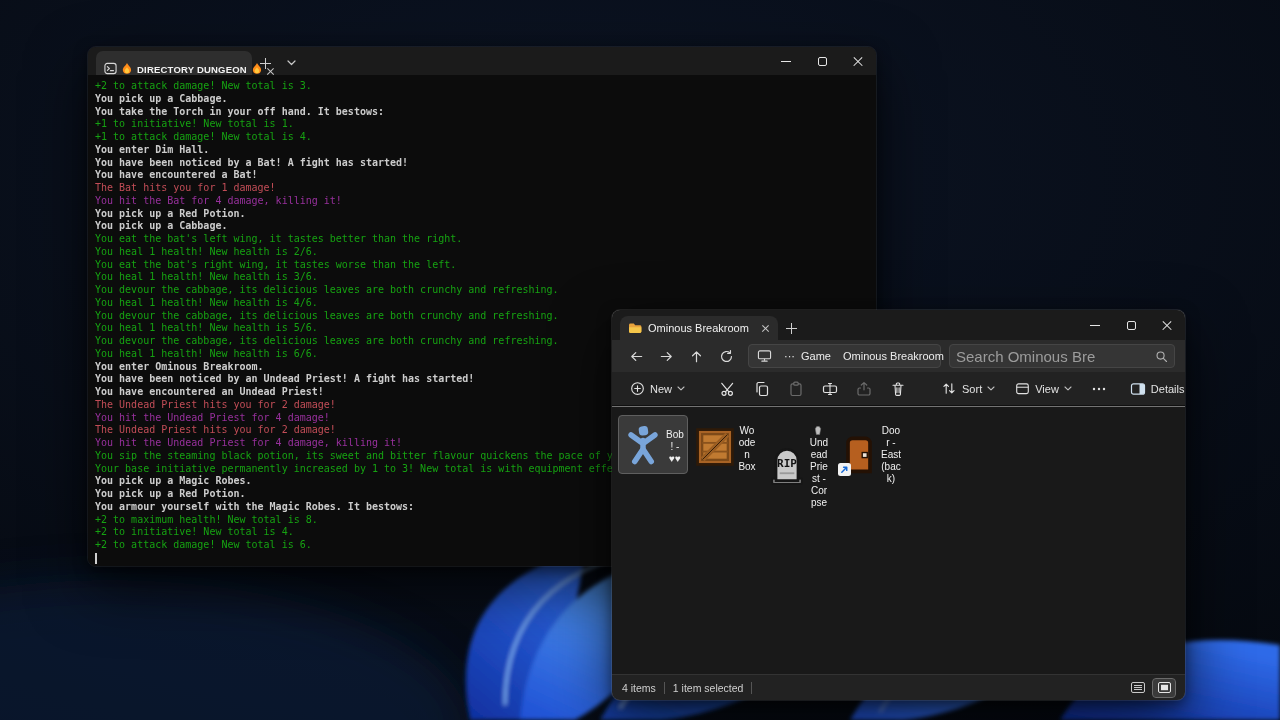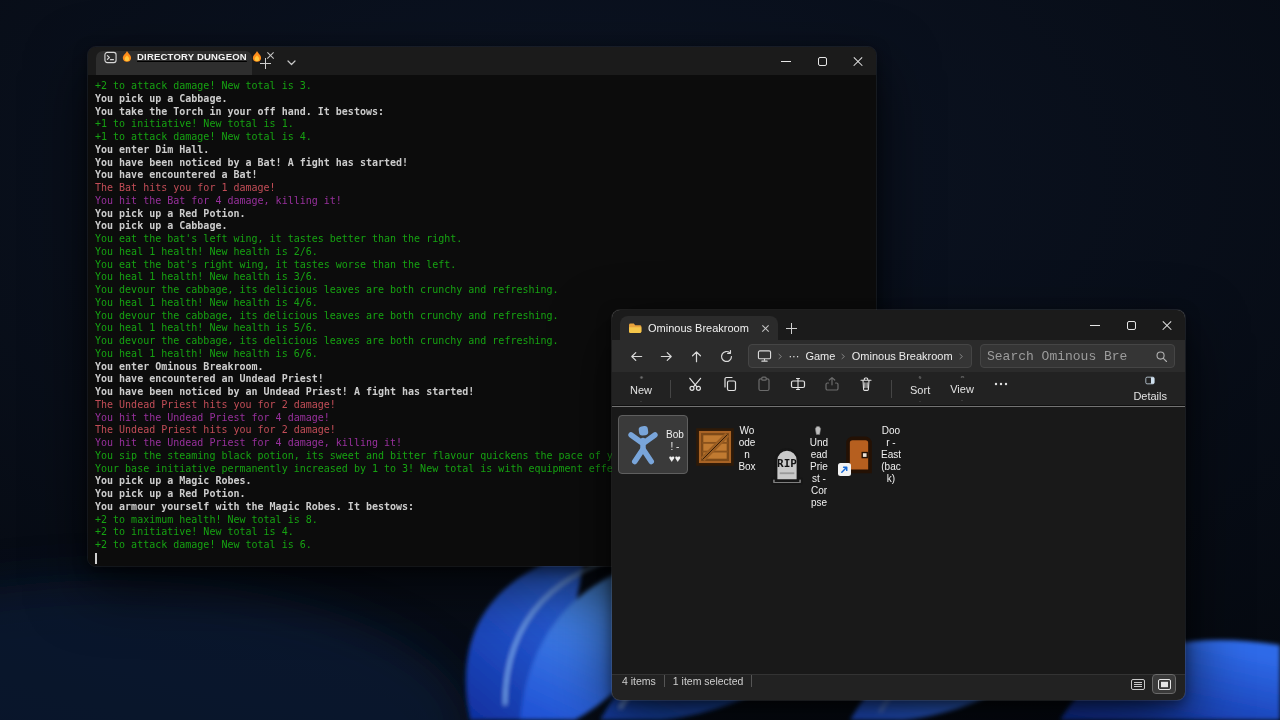--- a/index.html
+++ b/index.html
@@ -19,21 +19,21 @@
   .xicon::before,.xicon::after { content:""; position:absolute; left:-1px; top:4.5px; width:12px; height:1.2px; background:#e6e6e6; }
   .xicon::before { transform:rotate(45deg); } .xicon::after { transform:rotate(-45deg); }
   .xicon.small { width:8px; height:8px; } .xicon.small::before,.xicon.small::after { width:9px; top:3.5px; background:#c8c8c8; }
   .plus-icon { position:relative; width:11px; height:11px; display:block; }
   .plus-icon::before { content:""; position:absolute; left:0; top:5px; width:11px; height:1.2px; background:#cfcfcf; }
   .plus-icon::after  { content:""; position:absolute; left:5px; top:0; width:1.2px; height:11px; background:#cfcfcf; }
 
   
   .terminal-window { left:88px; top:47px; width:788px; height:519px; background:#0c0c0c; z-index:1; outline:1px solid rgba(255,255,255,.07); }
   .term-titlebar { height:28px; background:#1b1b1b; border-radius:8px 8px 0 0; display:flex; align-items:stretch; }
-  .term-tab { margin:4px 0 0 8px; width:156px; background:#2e2e2e; border-radius:7px 7px 0 0; display:flex; align-items:flex-start; gap:5px; padding:0 8px;text-decoration:underline; }
+  .term-tab { margin:4px 0 0 8px; width:156px; background:#2e2e2e; border-radius:7px 7px 0 0; display:flex; align-items:flex-end; gap:5px; padding:0 8px; }
   .term-tab-title { font-size:9.5px; font-weight:bold; color:#f2f2f2; letter-spacing:.2px; white-space:nowrap; }
   .term-tab-close { margin-left:auto; }
   .tabbar-btn { width:26px; display:flex; align-items:center; justify-content:center; margin-top:4px; }
   .term-body { position:absolute; top:28px; left:0; right:0; bottom:0; background:#0c0c0c; border-radius:0 0 8px 8px; overflow:hidden;
                padding:5px 0 0 7px; font-family:"DejaVu Sans Mono", monospace; font-size:10px; line-height:12.75px; }
   .tline { white-space:pre; }
   .c-white   { color:var(--term_white,#ccc);font-weight:bold; }
   .c-green   { color:var(--term_green,#13a10e); }
   .c-red     { color:var(--term_red,#c24d57); }
   .c-magenta { color:var(--term_magenta,#97309c); }
@@ -43,41 +43,41 @@
   .explorer-window { left:612px; top:290px; width:573px; height:390px; background:#737373; z-index:2; outline:1px solid rgba(255,255,255,.09);margin-top:20px; }
   .ex-titlebar { height:30px; background:#1b1b1b; border-radius:8px 8px 0 0; display:flex; align-items:stretch; }
   .ex-tab { margin:6px 0 0 8px; width:158px; background:#2b2b2b; border-radius:8px 8px 0 0; display:flex; align-items:center; gap:6px; padding:0 8px; }
   .ex-tab-title { font-size:11px; color:#f0f0f0; white-space:nowrap; overflow:hidden; }
   .ex-navbar { height:32px; background:#2b2b2b; display:flex; align-items:center; padding:0 10px; gap:2px; }
   .navbtn { width:28px; height:26px; display:flex; align-items:center; justify-content:center; border-radius:4px; color:#d9d9d9; flex:0 0 auto; }
   .addressbar { flex:1 1 auto; height:24px; margin:0 6px 0 6px; background:#353535; border:1px solid #454545; border-radius:4px;
                 display:flex; align-items:center; padding:0 8px; gap:6px; min-width:0; }
   .crumb { font-size:11px; color:#ececec; white-space:nowrap; }
   .searchbox { flex:0 0 122px; height:24px; background:#353535; border:1px solid #454545; border-radius:4px; display:flex; align-items:center; padding:0 6px; }
-  .searchbox input { flex:1; min-width:0; background:transparent; border:none; outline:none; color:#9c9c9c; font-size:13px; font-family:Liberation Mono, monospace; }
+  .searchbox input { flex:1; min-width:0; background:transparent; border:none; outline:none; color:#9c9c9c; font-size:15px; font-family:Liberation Sans, sans-serif; }
   .ex-commandbar { height:34px; background:#222222; border-bottom:1px solid #101010; display:flex; align-items:center; padding:0 10px; gap:4px; }
-  .cmd { display:flex; align-items:center; gap:5px; padding:0 8px; height:26px; border-radius:4px; color:#e2e2e2; font-size:11px;flex-direction:column; }
+  .cmd { display:flex; align-items:center; gap:5px; padding:0 8px; height:26px; border-radius:4px; color:#e2e2e2; font-size:11px; }
   .cmd-icononly { padding:0 7px; }
   .dim { opacity:.38; }
   .vsep { width:1px; height:18px; background:#454545; margin:0 6px; }
   .spacer { flex:1; }
   .chev-down { display:block; }
 
   .ex-items { position:absolute; top:97px; left:0; right:0; bottom:26px; background:#191919; display:flex; align-items:flex-start;
               padding:8px 6px; gap:2px; }
   .tile { width:70px; display:flex; flex-direction:row; align-items:center; padding:5px 2px 4px; border-radius:4px; border:1px solid transparent; }
   .tile.selected { background:#3a3a3a; border-color:#5f5f5f; }
   .tile-iconbox { width:48px; height:48px; display:flex; align-items:center; justify-content:center; position:relative; }
   .tile-label { margin-top:4px; font-size:10px; line-height:12px; color:#f0f0f0; text-align:center; word-break:break-word; }
   .shortcut-badge { position:absolute; left:1px; bottom:1px; width:13px; height:13px; background:#f2f2f2; border-radius:2.5px;
                     display:flex; align-items:center; justify-content:center; }
   .coffin-inline { display:inline-block; vertical-align:-1px; margin-right:2px; }
 
   .ex-statusbar { position:absolute; left:0; right:0; bottom:0; height:26px; background:#222222; border-top:1px solid #333;
-                  border-radius:0 0 8px 8px; display:flex; align-items:flex-start; padding:0 10px; font-size:10.5px; color:#cfcfcf; }
+                  border-radius:0 0 8px 8px; display:flex; align-items:center; padding:0 10px; font-size:10.5px; color:#cfcfcf; }
   .st-div { width:1px; height:12px; background:#555; margin:0 8px; }
   .view-toggle { width:22px; height:18px; display:flex; align-items:center; justify-content:center; border-radius:3px; margin-left:4px; }
   .view-toggle.active { background:#3a3a3a; outline:1px solid #6a6a6a; }
 
   svg { display:block; }
 </style>
 </head>
 <body>
 
 <div class="wallpaper">
@@ -186,22 +186,22 @@
         <div class="tline c-green">You heal 1 health! New health is 2/6.</div>
         <div class="tline c-green">You eat the bat's right wing, it tastes worse than the left.</div>
         <div class="tline c-green">You heal 1 health! New health is 3/6.</div>
         <div class="tline c-green">You devour the cabbage, its delicious leaves are both crunchy and refreshing.</div>
         <div class="tline c-green">You heal 1 health! New health is 4/6.</div>
         <div class="tline c-green">You devour the cabbage, its delicious leaves are both crunchy and refreshing.</div>
         <div class="tline c-green">You heal 1 health! New health is 5/6.</div>
         <div class="tline c-green">You devour the cabbage, its delicious leaves are both crunchy and refreshing.</div>
         <div class="tline c-green">You heal 1 health! New health is 6/6.</div>
         <div class="tline c-white">You enter Ominous Breakroom.</div>
+        <div class="tline c-white">You have been noticed by an Undead Priest! A fight has started!</div>
         <div class="tline c-white">You have encountered an Undead Priest!</div>
-        <div class="tline c-white">You have been noticed by an Undead Priest! A fight has started!</div>
         <div class="tline c-red">The Undead Priest hits you for 2 damage!</div>
         <div class="tline c-magenta">You hit the Undead Priest for 4 damage!</div>
         <div class="tline c-red">The Undead Priest hits you for 2 damage!</div>
         <div class="tline c-magenta">You hit the Undead Priest for 4 damage, killing it!</div>
         <div class="tline c-green">You sip the steaming black potion, its sweet and bitter flavour quickens the pace of yo</div>
         <div class="tline c-green">Your base initiative permanently increased by 1 to 3! New total is with equipment effec</div>
         <div class="tline c-white">You pick up a Magic Robes.</div>
         <div class="tline c-white">You pick up a Red Potion.</div>
         <div class="tline c-white">You armour yourself with the Magic Robes. It bestows:</div>
         <div class="tline c-green">+2 to maximum health! New total is 8.</div>

